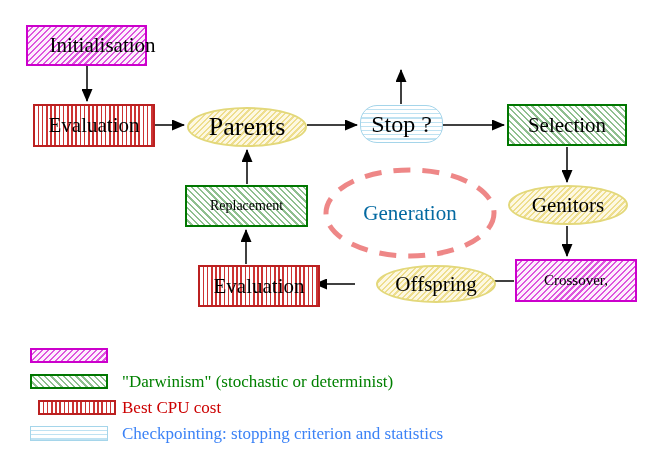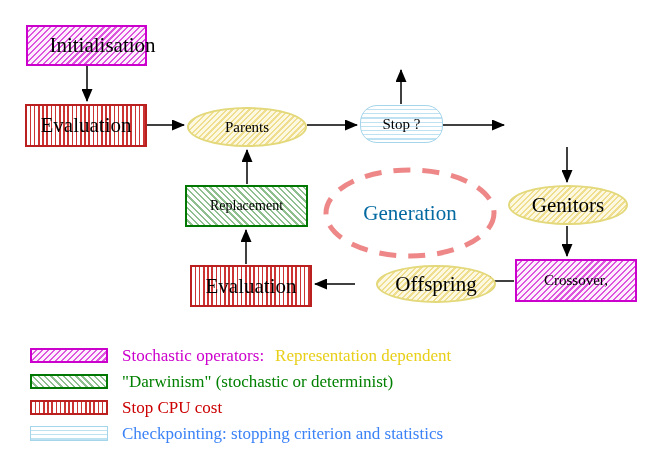--- a/index.html
+++ b/index.html
@@ -16,36 +16,37 @@
     border:2px solid #cc00cc;
     background:repeating-linear-gradient(135deg,#fdeffd 0 2.6px,#dd55dd 2.6px 4.2px);
   }
   .hatch-green{
     border:2px solid #007700;
     background:repeating-linear-gradient(45deg,#ffffff 0 2.8px,#8fbf8f 2.8px 4.4px);
   }
   .stripe-red{
     border:2px solid #bb2020;
     background:repeating-linear-gradient(90deg,#ffffff 0 2.6px,#cc3333 2.6px 4.2px);
+    margin-left:8px;
   }
   .stripe-cyan{
     border:1.5px solid #a5d5ea;
     background:repeating-linear-gradient(180deg,#ffffff 0 3px,#bfe2f2 3px 4.2px);
   }
   .hatch-yellow{
     border:2px solid #e3d87a;
     background:repeating-linear-gradient(135deg,#fdf8e2 0 2.4px,#eede8e 2.4px 4px);
   }
   .ellipse{border-radius:50%;}
   
   #initialisation{left:26px;top:25px;width:121px;height:41px;font-size:21px;padding-left:32px;}
   #evaluation-top{left:25px;top:104px;width:122px;height:43px;font-size:21px;}
-  #parents{left:187px;top:107px;width:120px;height:40px;font-size:15px;text-align:center;}
+  #parents{left:187px;top:107px;width:120px;height:40px;font-size:26px;text-align:center;}
   #best-individual{left:290px;top:40px;width:203px;height:27px;font-size:21px;}
-  #stop{left:360px;top:105px;width:83px;height:38px;font-size:15px;border-radius:17px;}
+  #stop{left:360px;top:105px;width:83px;height:38px;font-size:24px;border-radius:17px;}
   #selection{left:507px;top:104px;width:120px;height:42px;font-size:21px;}
   #genitors{left:508px;top:185px;width:120px;height:40px;font-size:21px;}
   #crossover{left:515px;top:259px;width:122px;height:43px;font-size:15px;line-height:1.3;flex-direction:row;}
   #offspring{left:376px;top:265px;width:120px;height:38px;font-size:21px;}
   #evaluation-bottom{left:190px;top:265px;width:122px;height:42px;font-size:21px;}
   #replacement{left:185px;top:185px;width:123px;height:42px;font-size:14px;}
   #generation-label{
     left:326px;top:171px;width:168px;height:84px;
     font-size:21px;color:#0369a1;background:none;border:none;
   }
@@ -96,42 +97,40 @@
 
   <div class="node hatch-magenta" id="initialisation">Initialisation</div>
 
   <div class="node stripe-red" id="evaluation-top">Evaluation</div>
 
   <div class="node hatch-yellow ellipse" id="parents">Parents</div>
 
 
   <div class="node stripe-cyan" id="stop">Stop ?</div>
 
+  <div class="node hatch-green" id="selection">Selection</div>
 
   <div class="node hatch-yellow ellipse" id="genitors">Genitors</div>
 
   <div class="node hatch-magenta" id="crossover">
     <span>Crossover,</span>
   </div>
 
   <div class="node hatch-yellow ellipse" id="offspring">Offspring</div>
 
   <div class="node stripe-red" id="evaluation-bottom">Evaluation</div>
 
   <div class="node hatch-green" id="replacement">Replacement</div>
 
   <div class="node" id="generation-label">Generation</div>
 
   <div class="legend-swatch hatch-magenta" id="swatch-stochastic"></div>
-  <div class="legend-label" id="label-stochastic">
-    <span class="part1">Stochastic operators:</span><span class="part2">Representation dependent</span>
-  </div>
 
   <div class="legend-swatch hatch-green" id="swatch-darwinism"></div>
   <div class="legend-label" id="label-darwinism">"Darwinism" (stochastic or determinist)</div>
 
   <div class="legend-swatch stripe-red" id="swatch-cpu"></div>
-  <div class="legend-label" id="label-cpu">Stop CPU cost</div>
+  <div class="legend-label" id="label-cpu">Best CPU cost</div>
 
   <div class="legend-swatch stripe-cyan" id="swatch-checkpointing"></div>
   <div class="legend-label" id="label-checkpointing">Checkpointing: stopping criterion and statistics</div>
 
 </div>
 
 </body></html>

